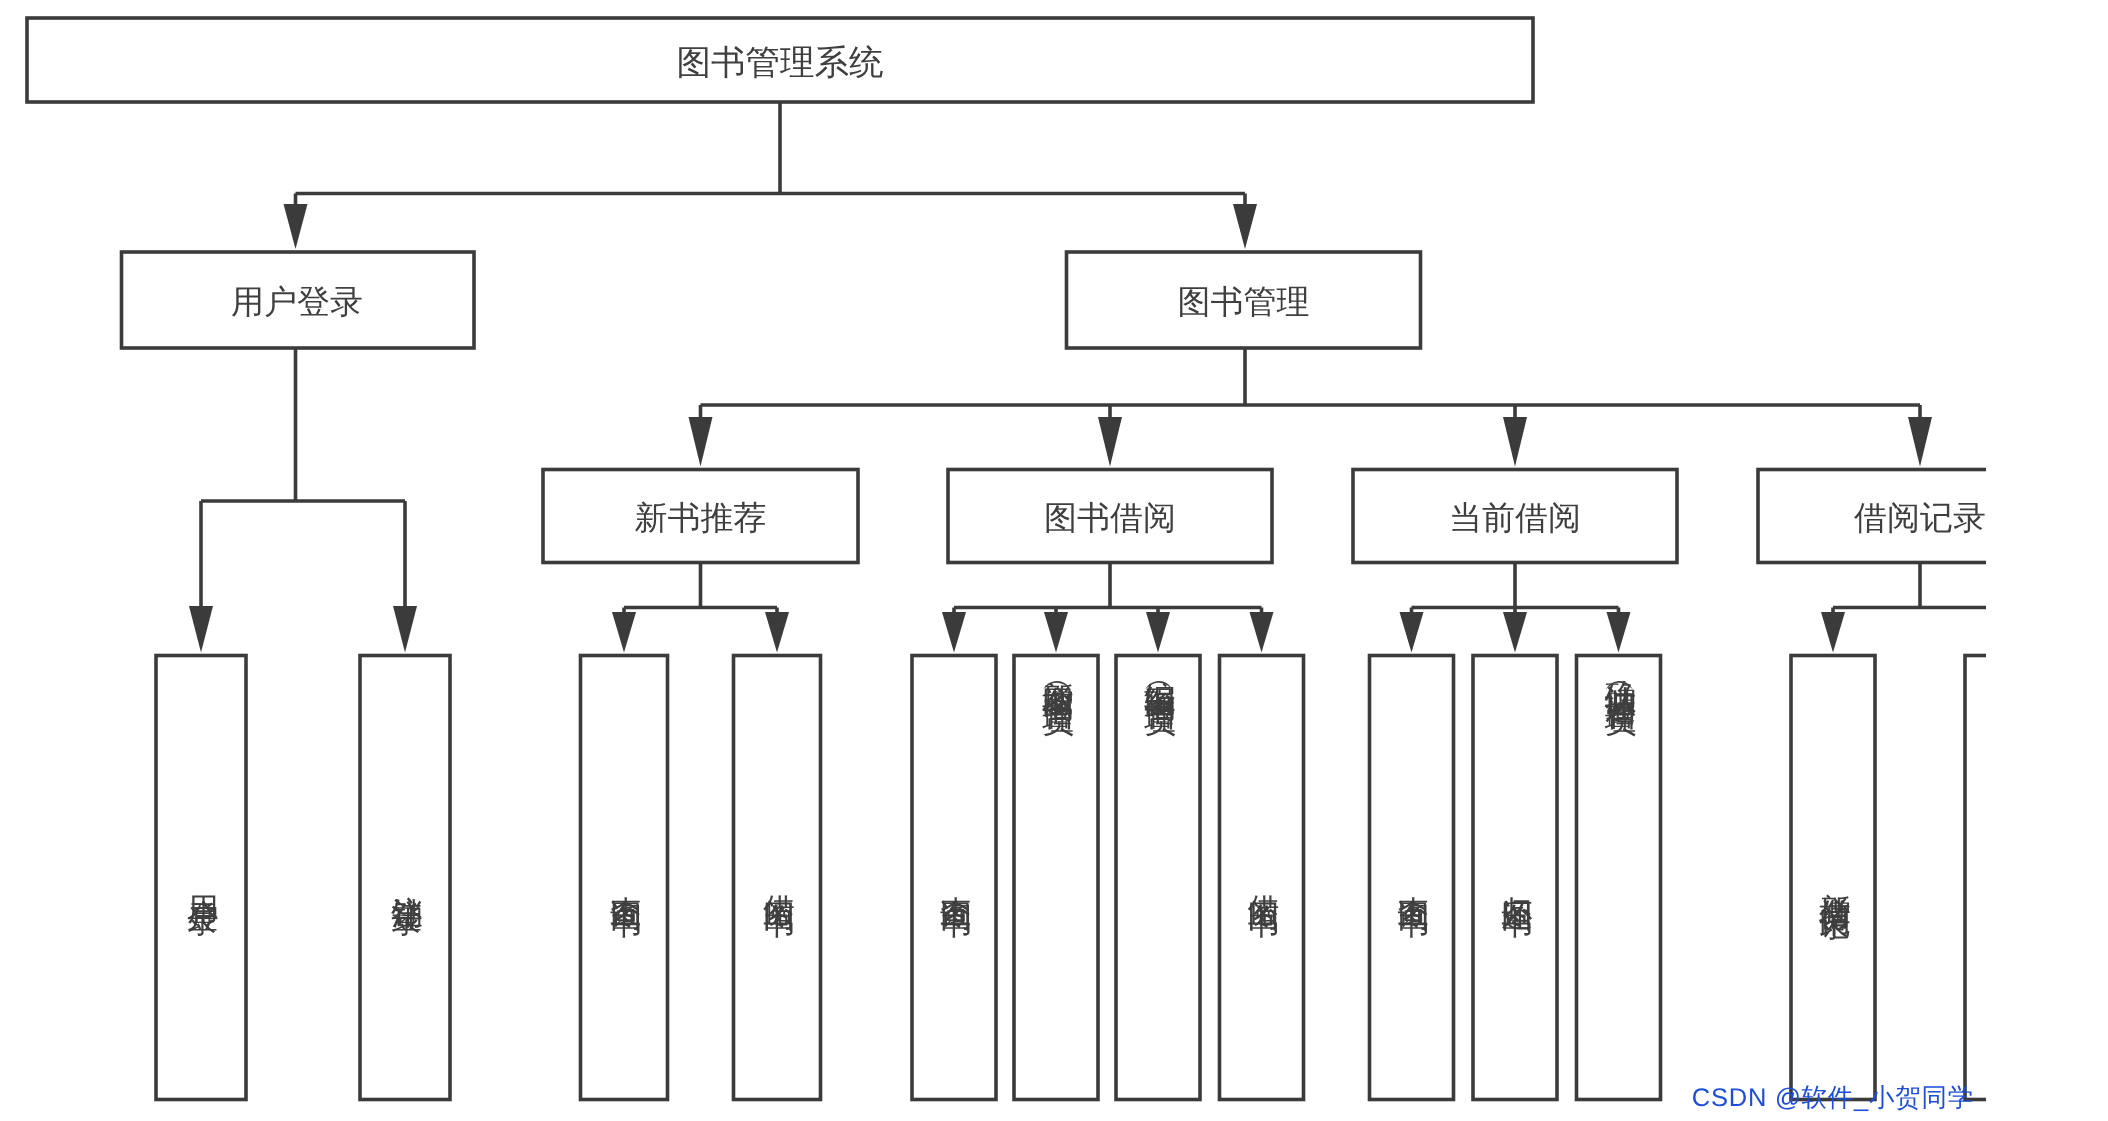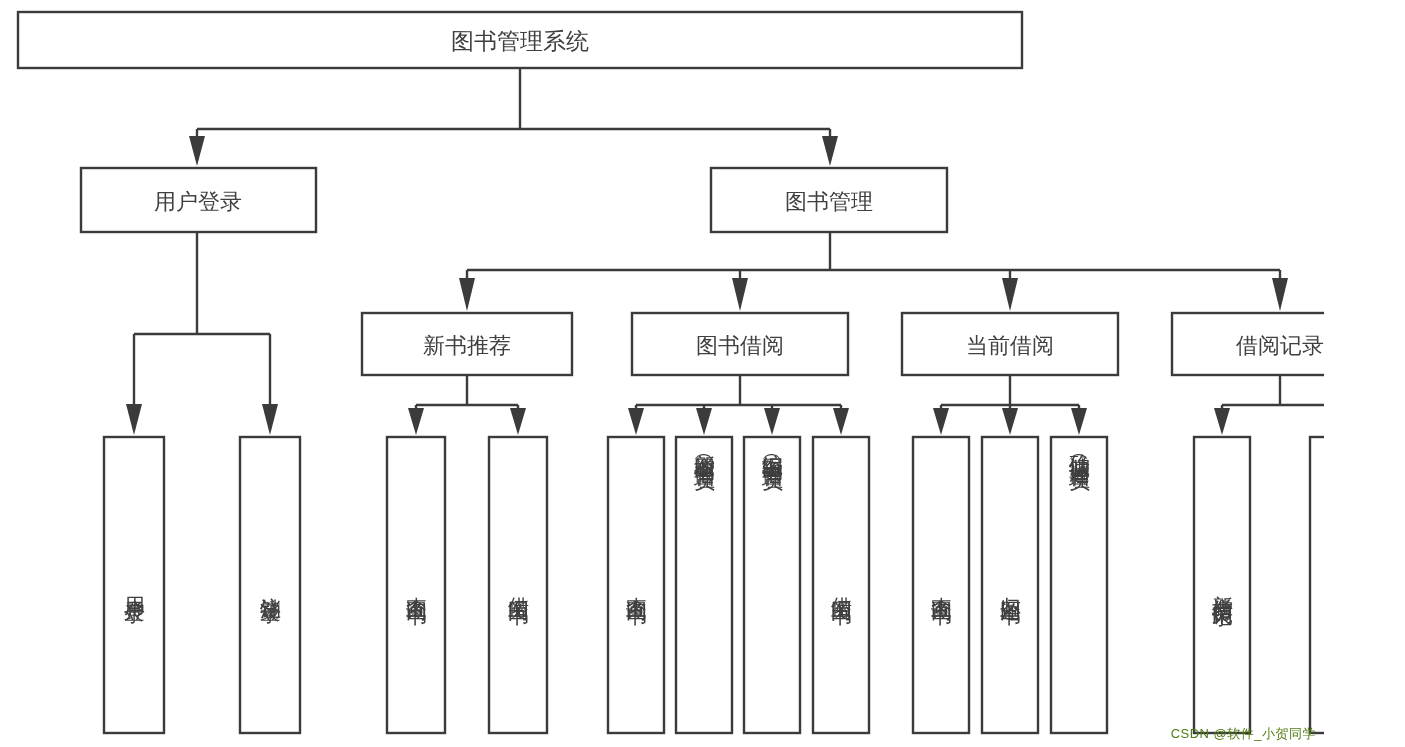--- a/index.html
+++ b/index.html
@@ -66,22 +66,22 @@
     line-height: 1.18;
     letter-spacing: 2.5px;
     color: #3f3f3f;
     white-space: nowrap;
   }
   #watermark {
     position: absolute;
     right: 8px;
     bottom: 4px;
     font-family: "Liberation Sans", "DejaVu Sans", sans-serif;
-    font-size: 13px;
-    color: #4d7c0f;
+    font-size: 17px;
+    color: #1d4ed8;
     letter-spacing: 0.5px;
     user-select: none;
   }
 </style>
 </head>
 <body>
 
 <div id="diagram-root">
 
   <svg id="tree-svg" viewBox="0 0 1405 747">

